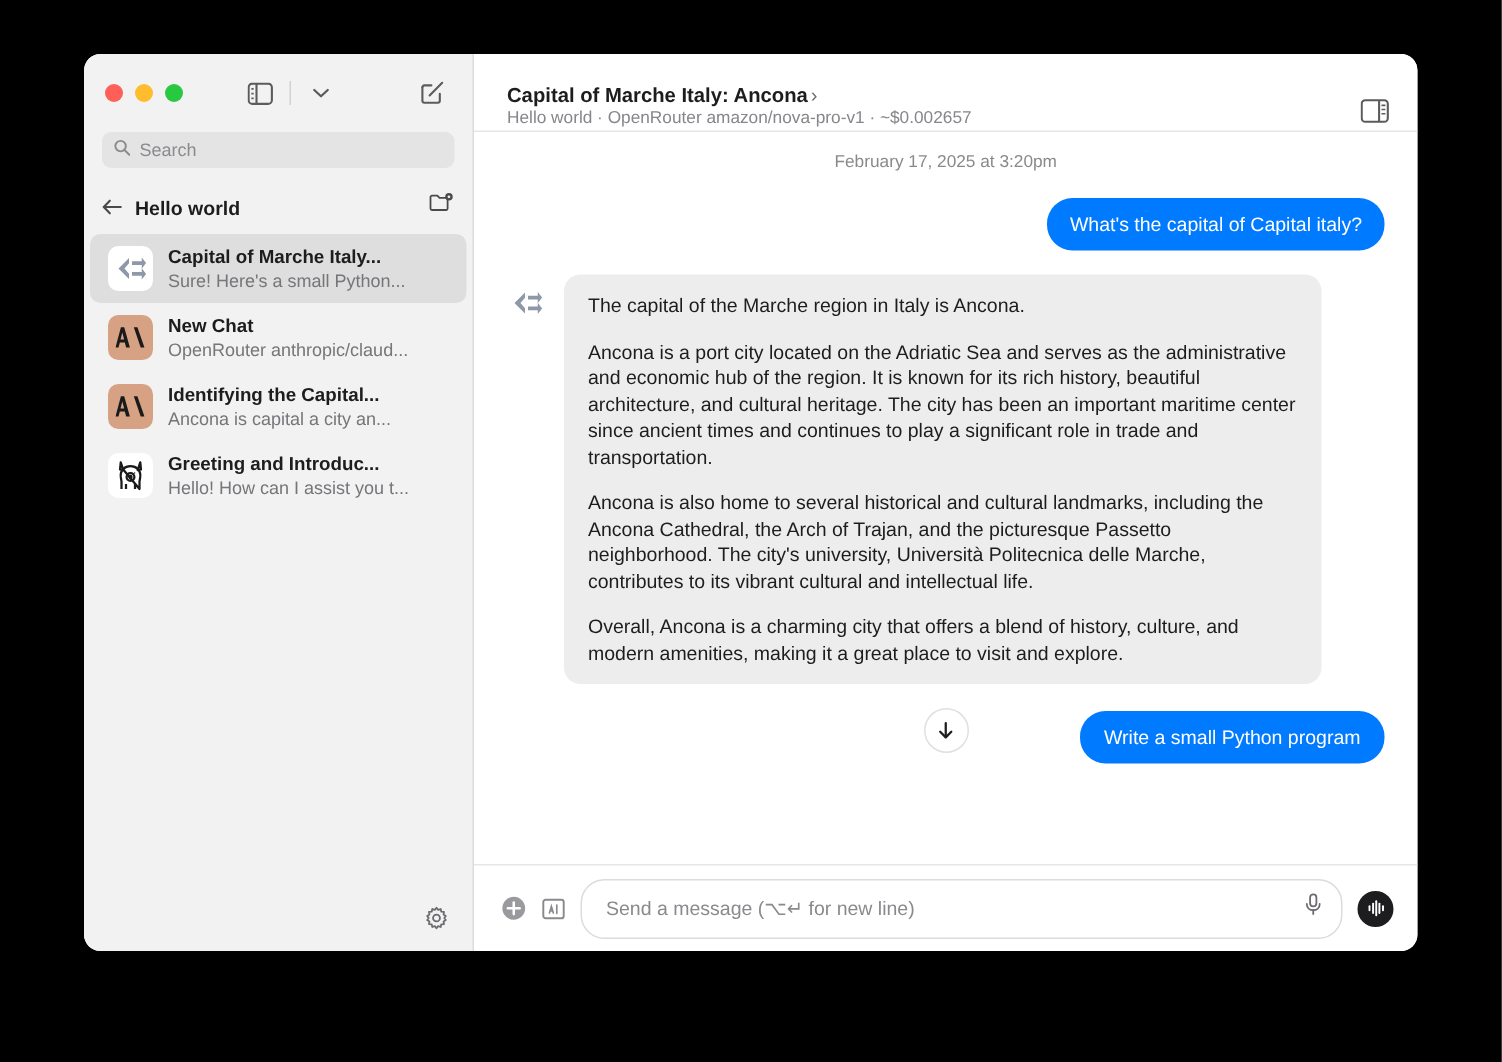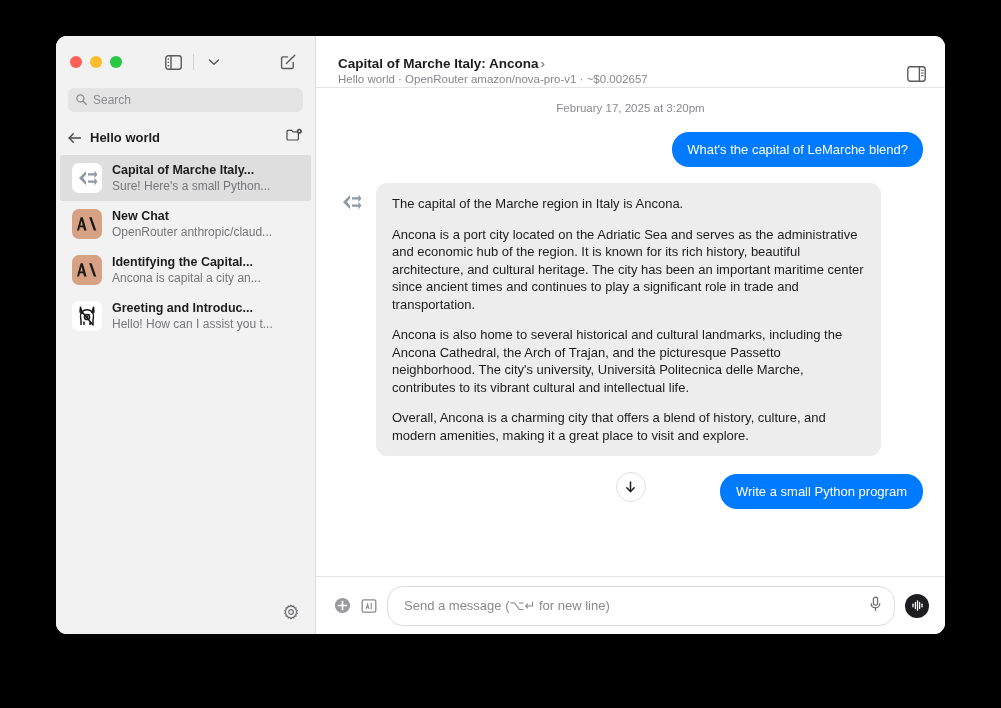--- a/index.html
+++ b/index.html
@@ -71,21 +71,21 @@
     font-size: 13px; font-weight: bold; color: #1d1d1f;
     flex: 1;
   }
 
   .chatlist { flex: 1; overflow: hidden; padding-top: 2px; }
   .chat-item {
     display: flex; align-items: center;
     gap: 10px;
     padding: 7px 12px;
     margin: 0 4px;
-    border-radius: 2px;
+    border-radius: 7px;
   }
   .chat-item.selected { background: #dedede; }
   .avatar {
     width: 30px; height: 30px;
     border-radius: 7px;
     flex-shrink: 0;
     display: flex; align-items: center; justify-content: center;
     overflow: hidden;
     background: #ffffff;
   }
@@ -382,21 +382,21 @@
           <line x1="14.0" y1="9.8" x2="16.6" y2="9.8" stroke="#5b5b5e" stroke-width="1.1"></line>
         </svg>
       </div>
     </div>
 
     <div class="thread">
 
       <div class="timestamp">February 17, 2025 at 3:20pm</div>
 
       <div class="row user">
-        <div class="bubble-user">What's the capital of LeMarche blend?</div>
+        <div class="bubble-user">What's the capital of Capital italy?</div>
       </div>
 
       <div class="row assistant">
         <div class="msg-avatar">
           <svg width="22" height="18" viewBox="0 0 22 18">
             <path d="M10 2 L3 9 L10 16 L10 12.5 L7 9 L10 5.5 Z" fill="#8e98a8"></path>
             <path d="M12 4.2 L18.5 4.2 L18.5 1.6 L21.4 5.4 L18.5 9.2 L18.5 6.6 L12 6.6 Z" fill="#8e98a8"></path>
             <path d="M12 11.4 L18.5 11.4 L18.5 8.8 L21.4 12.6 L18.5 16.4 L18.5 13.8 L12 13.8 Z" fill="#8e98a8"></path>
           </svg>
         </div>

